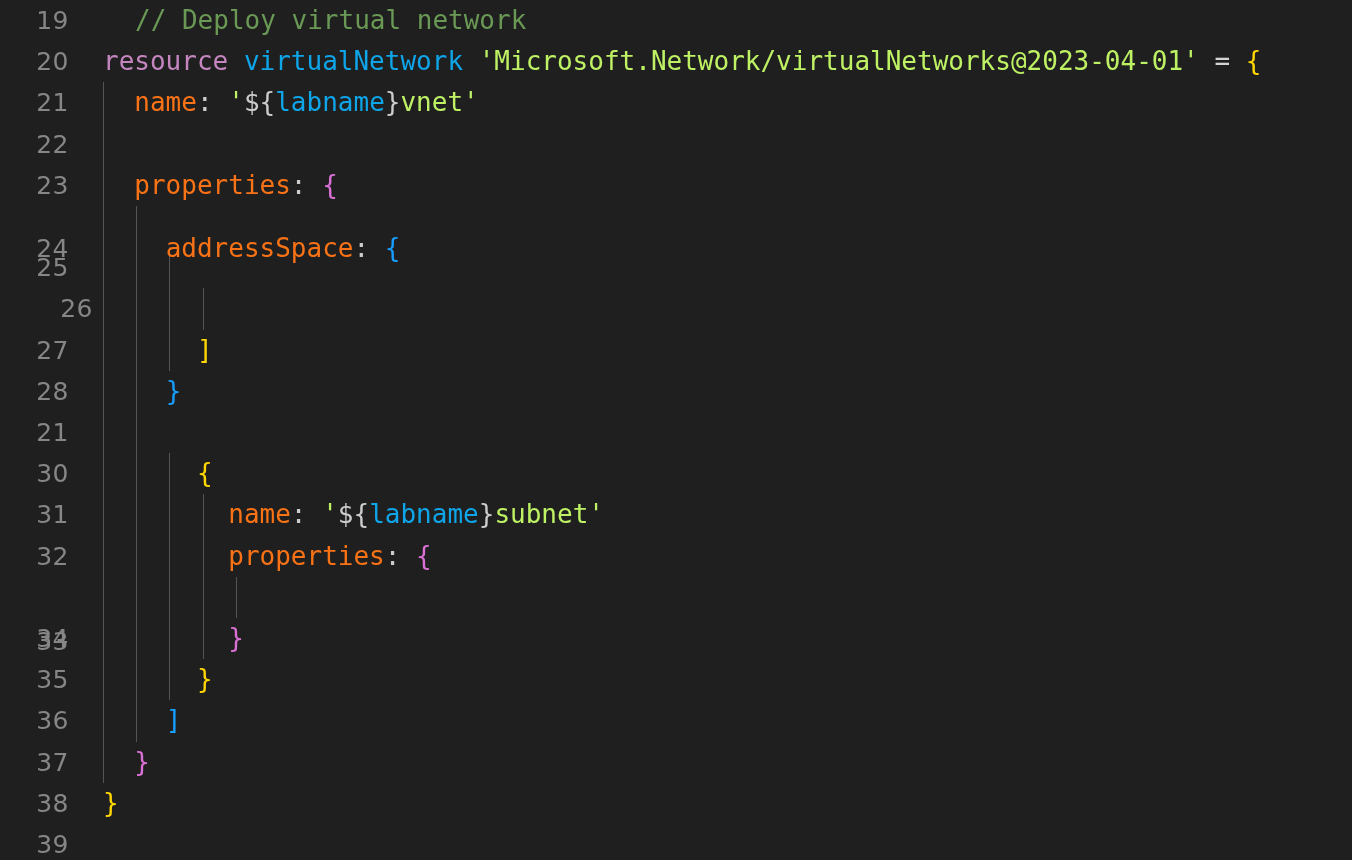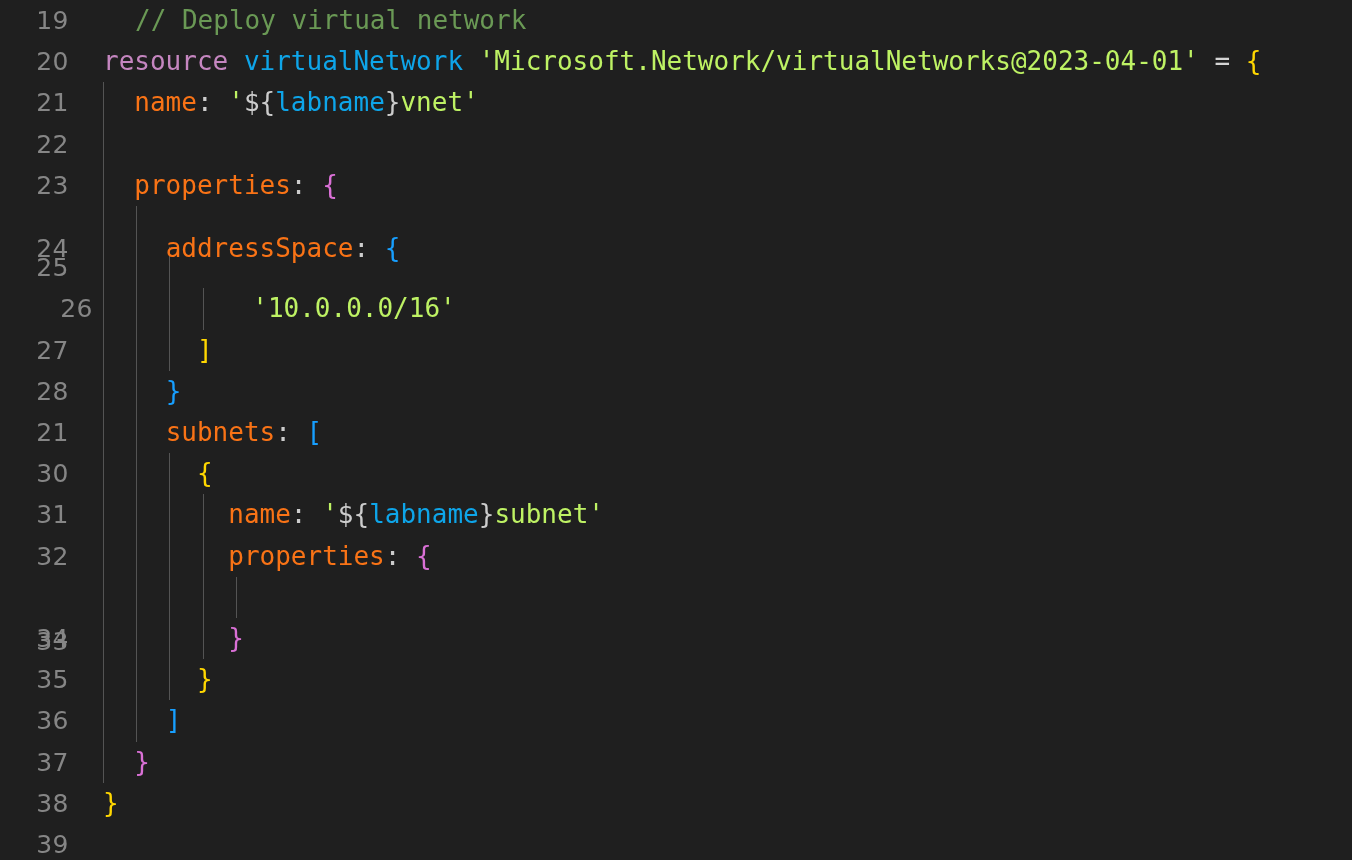--- a/index.html
+++ b/index.html
@@ -92,24 +92,24 @@
       <div class="guide" style="left: 235.8px; top: 576.8px; height: 41.2px;"></div>
     </div>
   <div id="lines">
       <div class="code-line" style="top: 0px; position: absolute; left: 0px; right: 0px;"><span class="ln">19</span><span class="line-content"><span class="t-comment">// Deploy virtual network</span></span></div>
       <div class="code-line" style="top: 41.2px; position: absolute; left: 0px; right: 0px;"><span class="ln">20</span><span class="line-content"><span class="t-keyword">resource</span><span class="t-plain"> </span><span class="t-ident">virtualNetwork</span><span class="t-plain"> </span><span class="t-string">'Microsoft.Network/virtualNetworks@2023-04-01'</span><span class="t-plain"> </span><span class="t-plain">=</span><span class="t-plain"> </span><span class="t-b1">{</span></span></div>
       <div class="code-line" style="top: 82.4px; position: absolute; left: 0px; right: 0px;"><span class="ln">21</span><span class="line-content"><span class="t-plain">  </span><span class="t-prop">name</span><span class="t-punct">:</span><span class="t-plain"> </span><span class="t-string">'</span><span class="t-punct">${</span><span class="t-ident">labname</span><span class="t-punct">}</span><span class="t-string">vnet'</span></span></div>
       <div class="code-line" style="top: 123.6px; position: absolute; left: 0px; right: 0px;"><span class="ln">22</span></div>
       <div class="code-line" style="top: 164.8px; position: absolute; left: 0px; right: 0px;"><span class="ln">23</span><span class="line-content"><span class="t-plain">  </span><span class="t-prop">properties</span><span class="t-punct">:</span><span class="t-plain"> </span><span class="t-b2">{</span></span></div>
       <div class="code-line" style="top: 206px; position: absolute; left: 0px; right: 4px; margin-top: 22px;"><span class="ln">24</span><span class="line-content"><span class="t-plain">    </span><span class="t-prop">addressSpace</span><span class="t-punct">:</span><span class="t-plain"> </span><span class="t-b3">{</span></span></div>
       <div class="code-line" style="top: 247.2px; position: absolute; left: 0px; right: 0px;"><span class="ln">25</span></div>
-      <div class="code-line" style="top: 288.4px; position: absolute; left: 0px; right: 0px; margin-left: 24px;"><span class="ln">26</span><span class="line-content"><span class="t-plain">        </span><span class="t-string">'10.0.0.0/16'</span></span></div>
+      <div class="code-line" style="top: 288.4px; position: absolute; left: 0px; right: 0px; margin-left: 24px;"><span class="ln">26</span></div>
       <div class="code-line" style="top: 329.6px; position: absolute; left: 0px; right: 0px;"><span class="ln">27</span><span class="line-content"><span class="t-plain">      </span><span class="t-b1">]</span></span></div>
       <div class="code-line" style="top: 370.8px; position: absolute; left: 0px; right: 0px;"><span class="ln">28</span><span class="line-content"><span class="t-plain">    </span><span class="t-b3">}</span></span></div>
-      <div class="code-line" style="top: 412px; position: absolute; left: 0px; right: 0px;"><span class="ln">21</span><span class="line-content"><span class="t-plain">    </span><span class="t-prop">subnets</span><span class="t-punct">:</span><span class="t-plain"> </span><span class="t-b3">[</span></span></div>
+      <div class="code-line" style="top: 412px; position: absolute; left: 0px; right: 0px;"><span class="ln">21</span></div>
       <div class="code-line" style="top: 453.2px; position: absolute; left: 0px; right: 0px;"><span class="ln">30</span><span class="line-content"><span class="t-plain">      </span><span class="t-b1">{</span></span></div>
       <div class="code-line" style="top: 494.4px; position: absolute; left: 0px; right: 0px;"><span class="ln">31</span><span class="line-content"><span class="t-plain">        </span><span class="t-prop">name</span><span class="t-punct">:</span><span class="t-plain"> </span><span class="t-string">'</span><span class="t-punct">${</span><span class="t-ident">labname</span><span class="t-punct">}</span><span class="t-string">subnet'</span></span></div>
       <div class="code-line" style="top: 535.6px; position: absolute; left: 0px; right: 0px;"><span class="ln">32</span><span class="line-content"><span class="t-plain">        </span><span class="t-prop">properties</span><span class="t-punct">:</span><span class="t-plain"> </span><span class="t-b2">{</span></span></div>
       <div class="code-line" style="top: 576.8px; position: absolute; left: 0px; right: 0px; margin-top: 44px;"><span class="ln">33</span></div>
       <div class="code-line" style="top: 618px; position: absolute; left: 0px; right: 0px;"><span class="ln">34</span><span class="line-content"><span class="t-plain">        </span><span class="t-b2">}</span></span></div>
       <div class="code-line" style="top: 659.2px; position: absolute; left: 0px; right: 0px;"><span class="ln">35</span><span class="line-content"><span class="t-plain">      </span><span class="t-b1">}</span></span></div>
       <div class="code-line" style="top: 700.4px; position: absolute; left: 0px; right: 0px;"><span class="ln">36</span><span class="line-content"><span class="t-plain">    </span><span class="t-b3">]</span></span></div>
       <div class="code-line" style="top: 741.6px; position: absolute; left: 0px; right: 0px;"><span class="ln">37</span><span class="line-content"><span class="t-plain">  </span><span class="t-b2">}</span></span></div>
       <div class="code-line" style="top: 782.8px; position: absolute; left: 0px; right: 0px;"><span class="ln">38</span><span class="line-content"><span class="t-b1">}</span></span></div>
       <div class="code-line" style="top: 824px; position: absolute; left: 0px; right: 0px;"><span class="ln">39</span><span class="line-content"></span></div>

